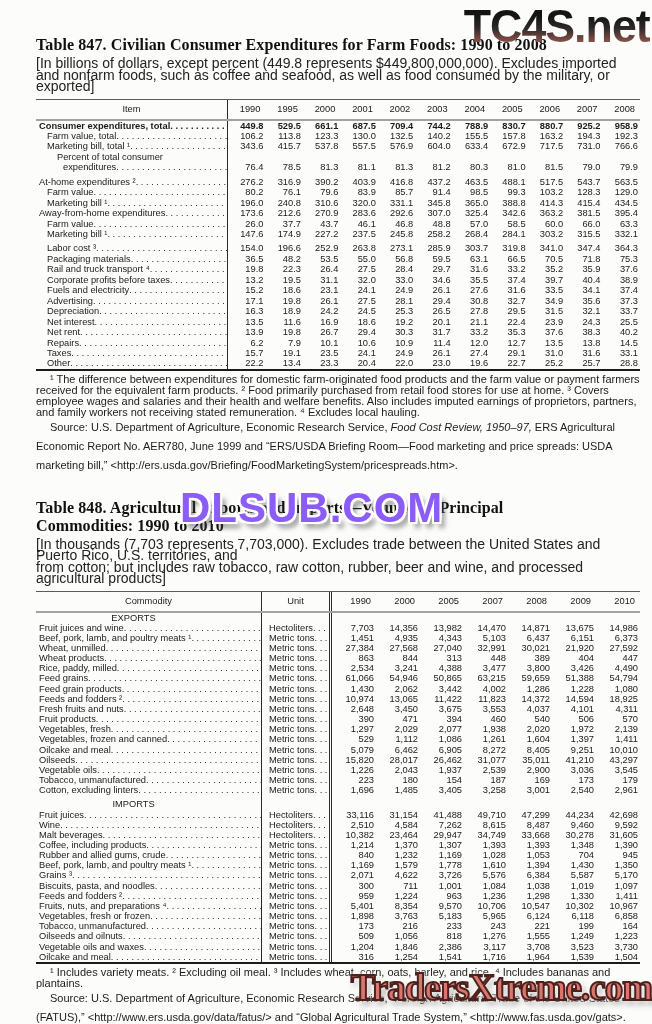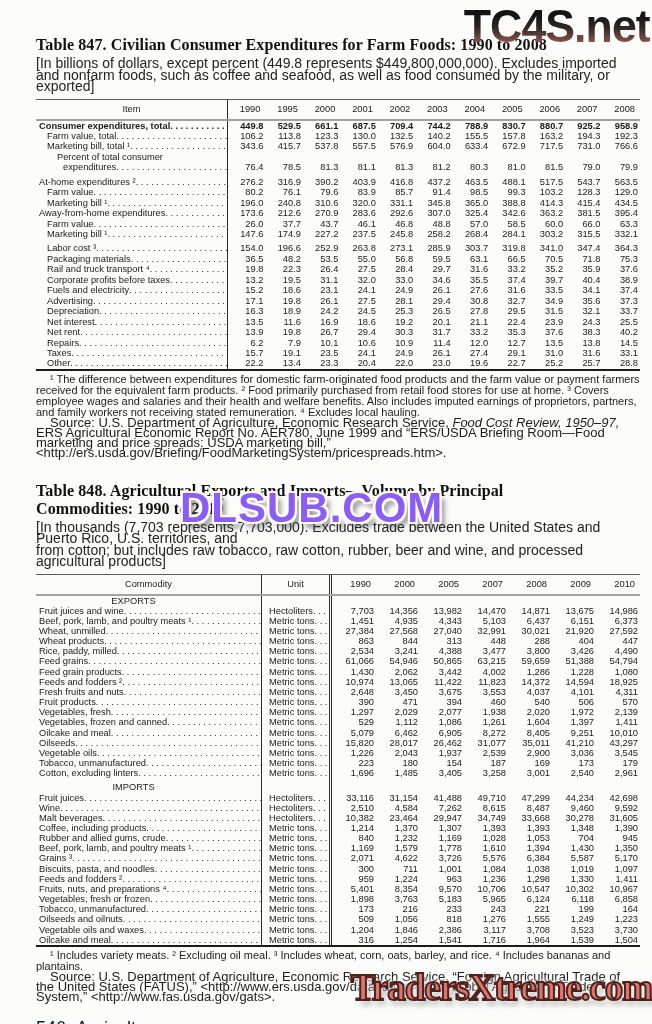--- a/index.html
+++ b/index.html
@@ -35,21 +35,21 @@
   .i0{padding-left:3px;} .i1{padding-left:11px;} .i2{padding-left:21px;} .i3{padding-left:27px;}
 
   
   .comcell{width:226px;min-width:226px;border-right:1px solid #2a2a2a;box-sizing:border-box;overflow:hidden;}
   .comcell.hd{display:flex;align-items:center;justify-content:center;height:100%;}
   .unitcell{width:70px;min-width:70px;border-right:3px double #2a2a2a;box-sizing:border-box;overflow:hidden;padding-left:4px;}
   .unitcell.hd{display:flex;align-items:center;justify-content:center;padding-left:0;height:100%;}
   .seclbl{text-align:center;padding-right:30px;}
 
   .footnotes{font-size:11px;line-height:10.9px;margin-top:3px;text-indent:14px;color:#1c1c1c;}
-  .srcpara{font-size:13px;line-height:10px;text-indent:14px;color:#1c1c1c;}
+  .srcpara{font-size:11px;line-height:19px;text-indent:14px;color:#1c1c1c;}
   .it{font-style:italic;}
 
   .t848-block{margin-top:24px;}
   .title2{margin-top:0;}
 
   .footer{display:flex;justify-content:space-between;align-items:baseline;margin-top:16px;}
   .footer-left{font-size:18px;color:#0f172a;}
   .footer-left .pg{margin-right:10px;}
   .footer-right{font-size:9.3px;color:#222;padding-right:2px;}
 
@@ -681,21 +681,21 @@
               <div class="unitcell">
                 <div class="lc i0">
                   <span class="t">Metric tons</span>
                   <span class="d"></span>
                 </div>
               </div>
               <div class="v">863</div>
               <div class="v">844</div>
               <div class="v">313</div>
               <div class="v">448</div>
-              <div class="v">288</div>
+              <div class="v">389</div>
               <div class="v">404</div>
               <div class="v">447</div>
             </div>
             <div class="r r48">
               <div class="comcell">
                 <div class="lc i0">
                   <span class="t">Rice, paddy, milled</span>
                   <span class="d"></span>
                 </div>
               </div>

